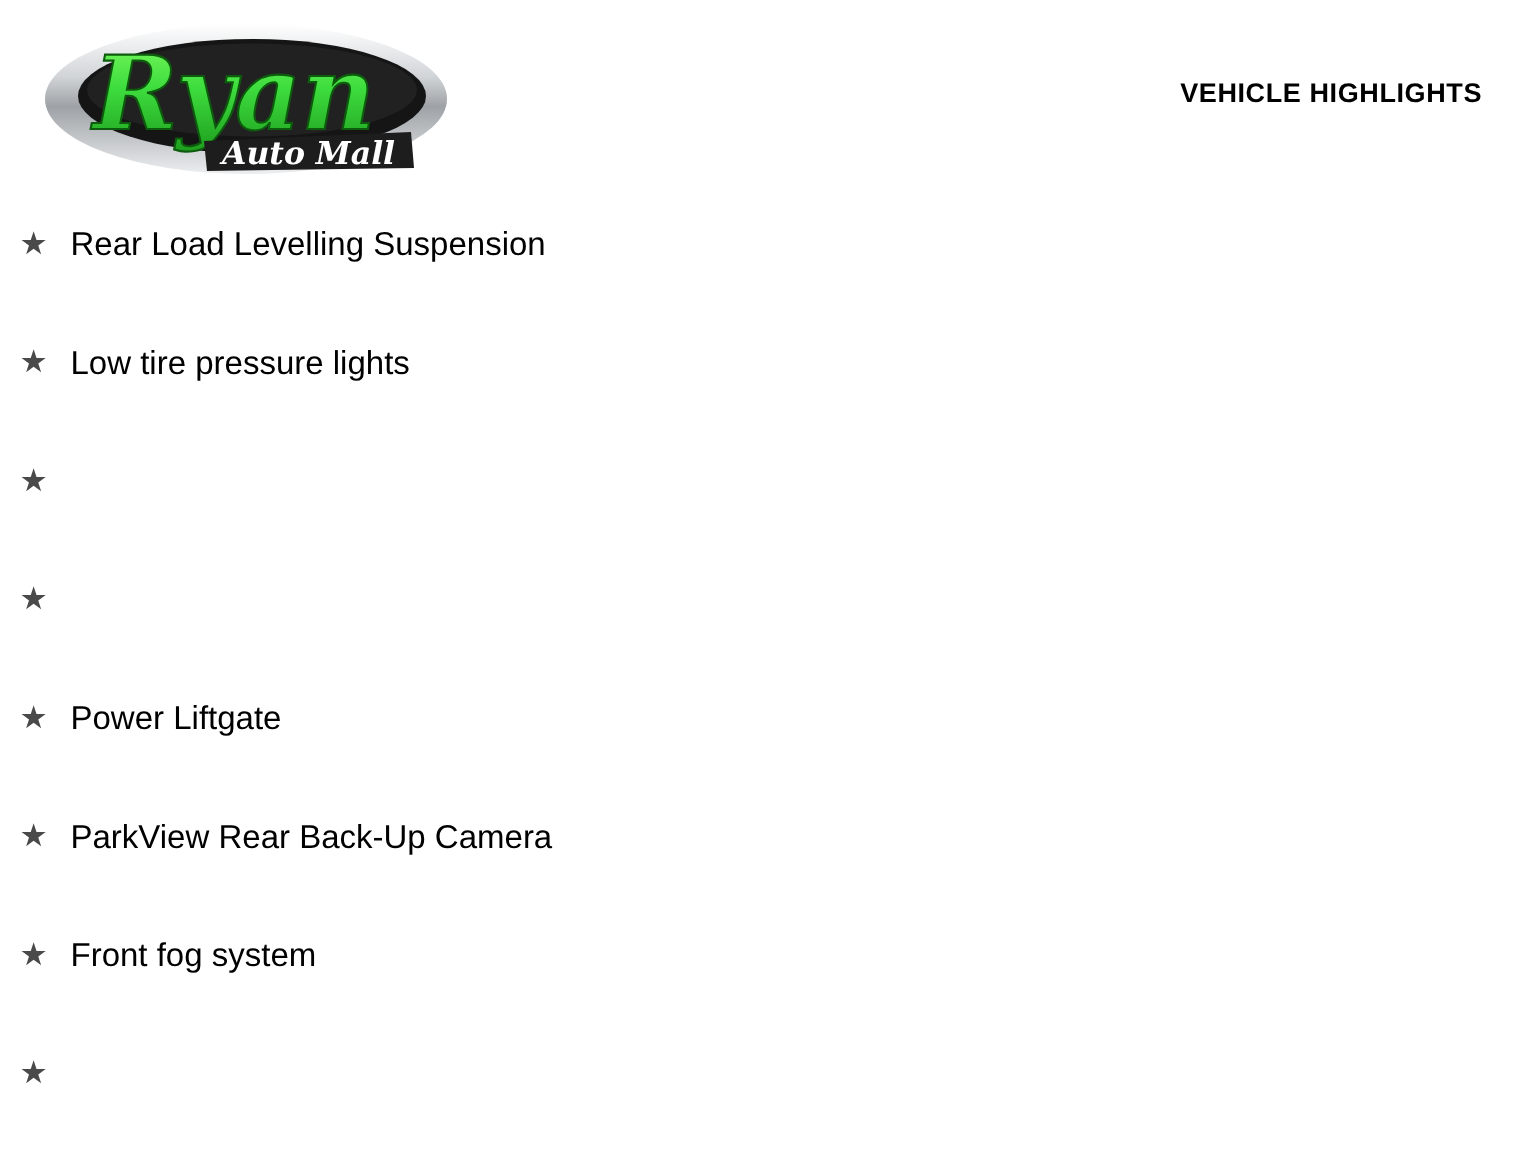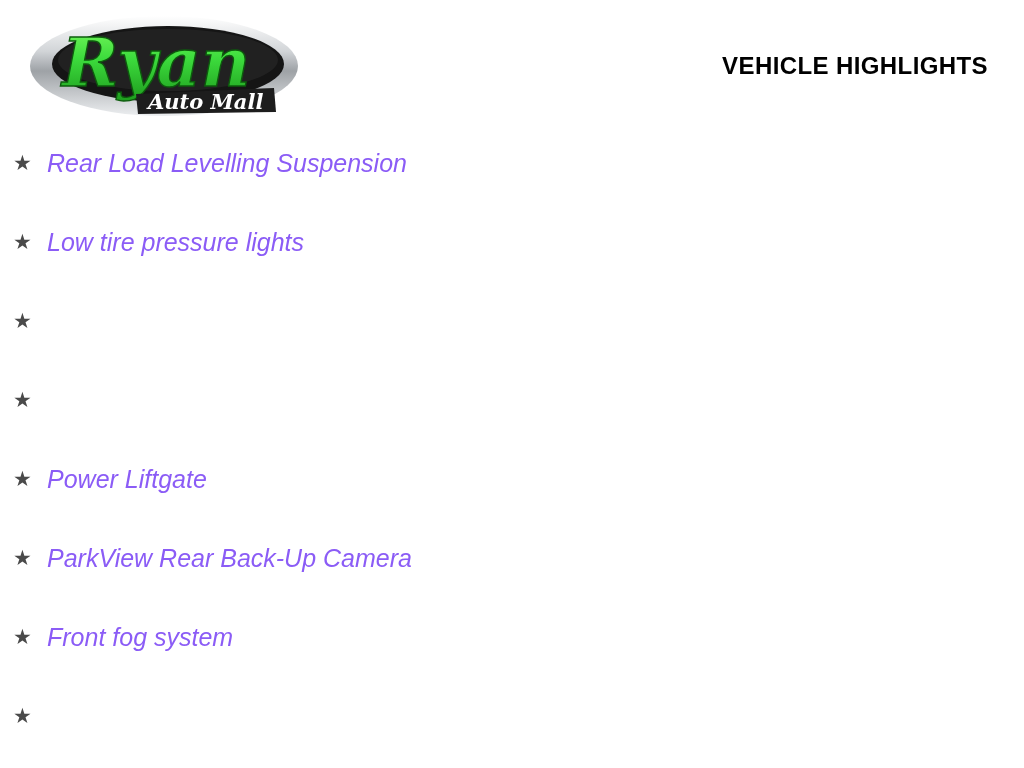--- a/index.html
+++ b/index.html
@@ -32,21 +32,21 @@
     width: 272px;
     height: 116px;
   }
   .logo-svg {
     display: block;
   }
   .page-title {
     position: absolute;
     right: 36px;
     top: 52px;
-    font-size: 24px;
+    font-size: 18px;
     font-weight: bold;
     letter-spacing: 0.4px;
     color: #000000;
     white-space: nowrap;
   }
 
   
   .highlights {
     position: absolute;
     top: 148px;
@@ -63,25 +63,24 @@
     flex: 0 0 auto;
     width: 34px;
     font-size: 21px;
     line-height: 30px;
     color: #4a4a4a;
     text-align: left;
     padding-left: 3px;
   }
   .hl-label {
     flex: 1 1 auto;
-    font-size: 25px;
+    font-size: 22px;
     line-height: 30px;
-    color: #8b5cf6;
+    color: #000000;
     white-space: nowrap;
-    font-style: italic;
   }
 </style>
 </head>
 <body>
 
 <div class="page">
 
   <div class="header">
 
     <div class="logo-wrap">

